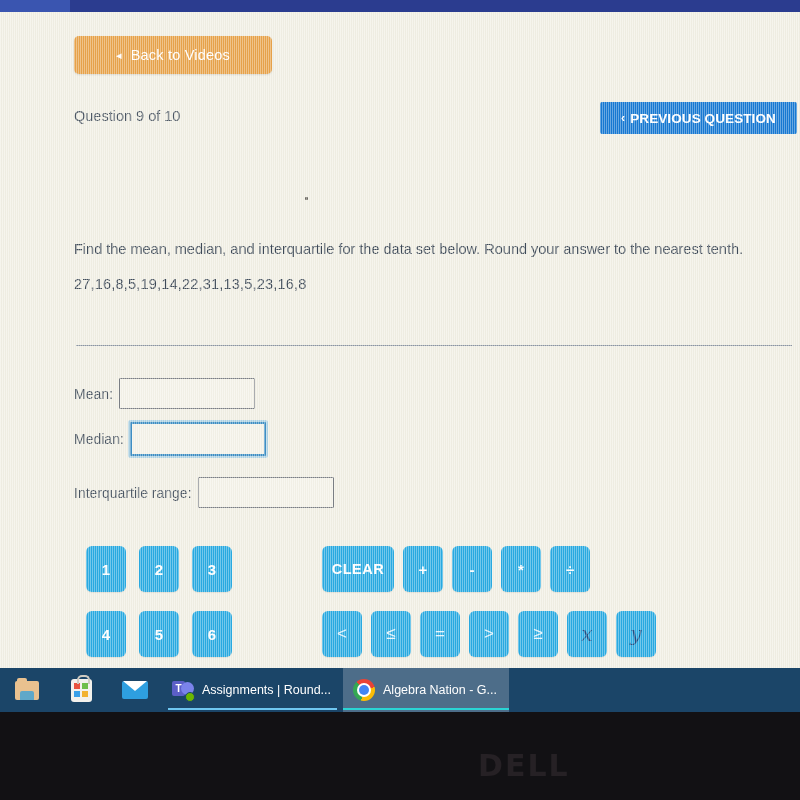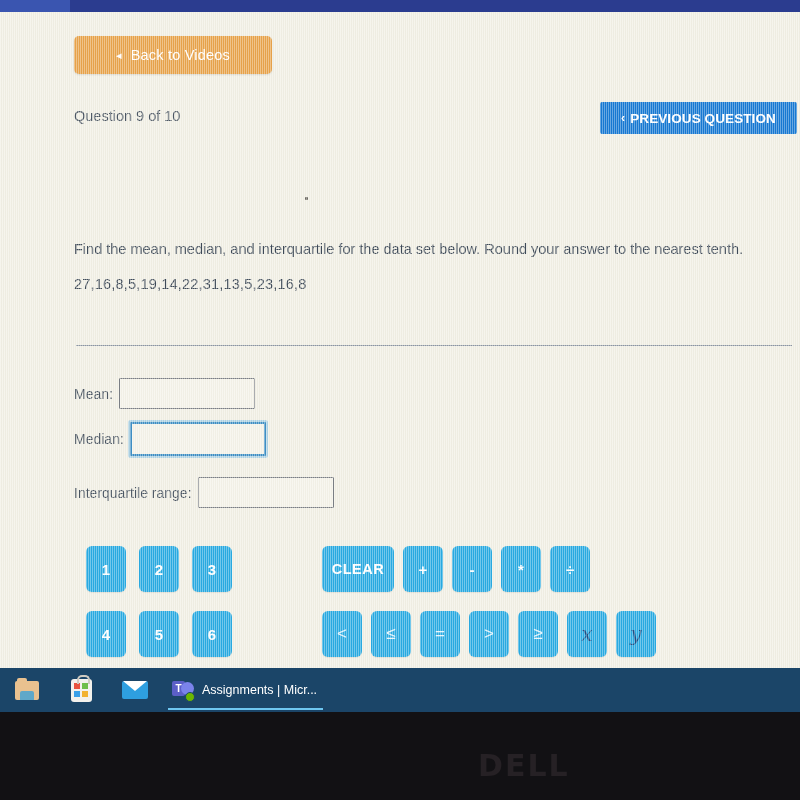--- a/index.html
+++ b/index.html
@@ -446,24 +446,29 @@
     <div class="tb-icon">
       <span class="ic-mail"></span>
     </div>
 
     <div class="tb-win">
       <span class="ic-teams">
         <span class="t-sq">T</span>
         <span class="t-ppl"></span>
         <span class="t-badge"></span>
       </span>
-      <span>Assignments | Micr...</span>
+      <span>Assignments | Round...</span>
       <span class="underline"></span>
     </div>
 
+    <div class="tb-win active">
+      <span class="ic-chrome"></span>
+      <span>Algebra Nation - G...</span>
+      <span class="underline"></span>
+    </div>
 
   </div>
 
   <div class="bezel">
     <div class="bezel-logo">DELL</div>
   </div>
 
 </div>
 
 </body></html>

